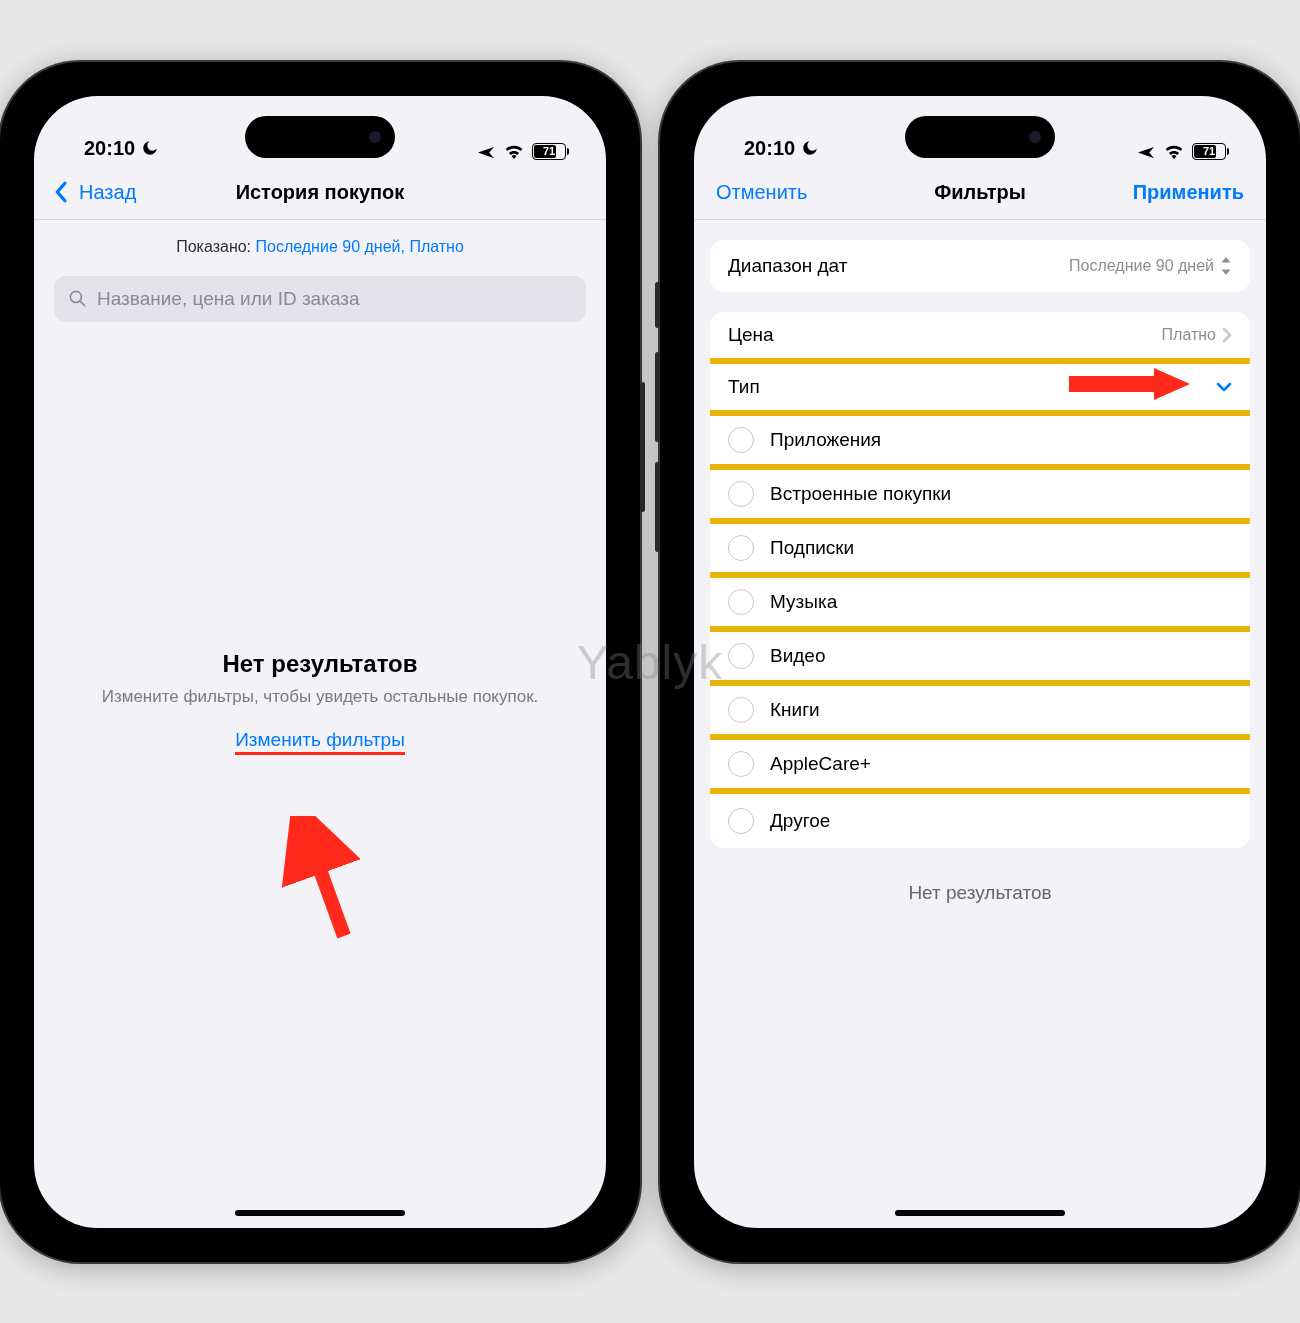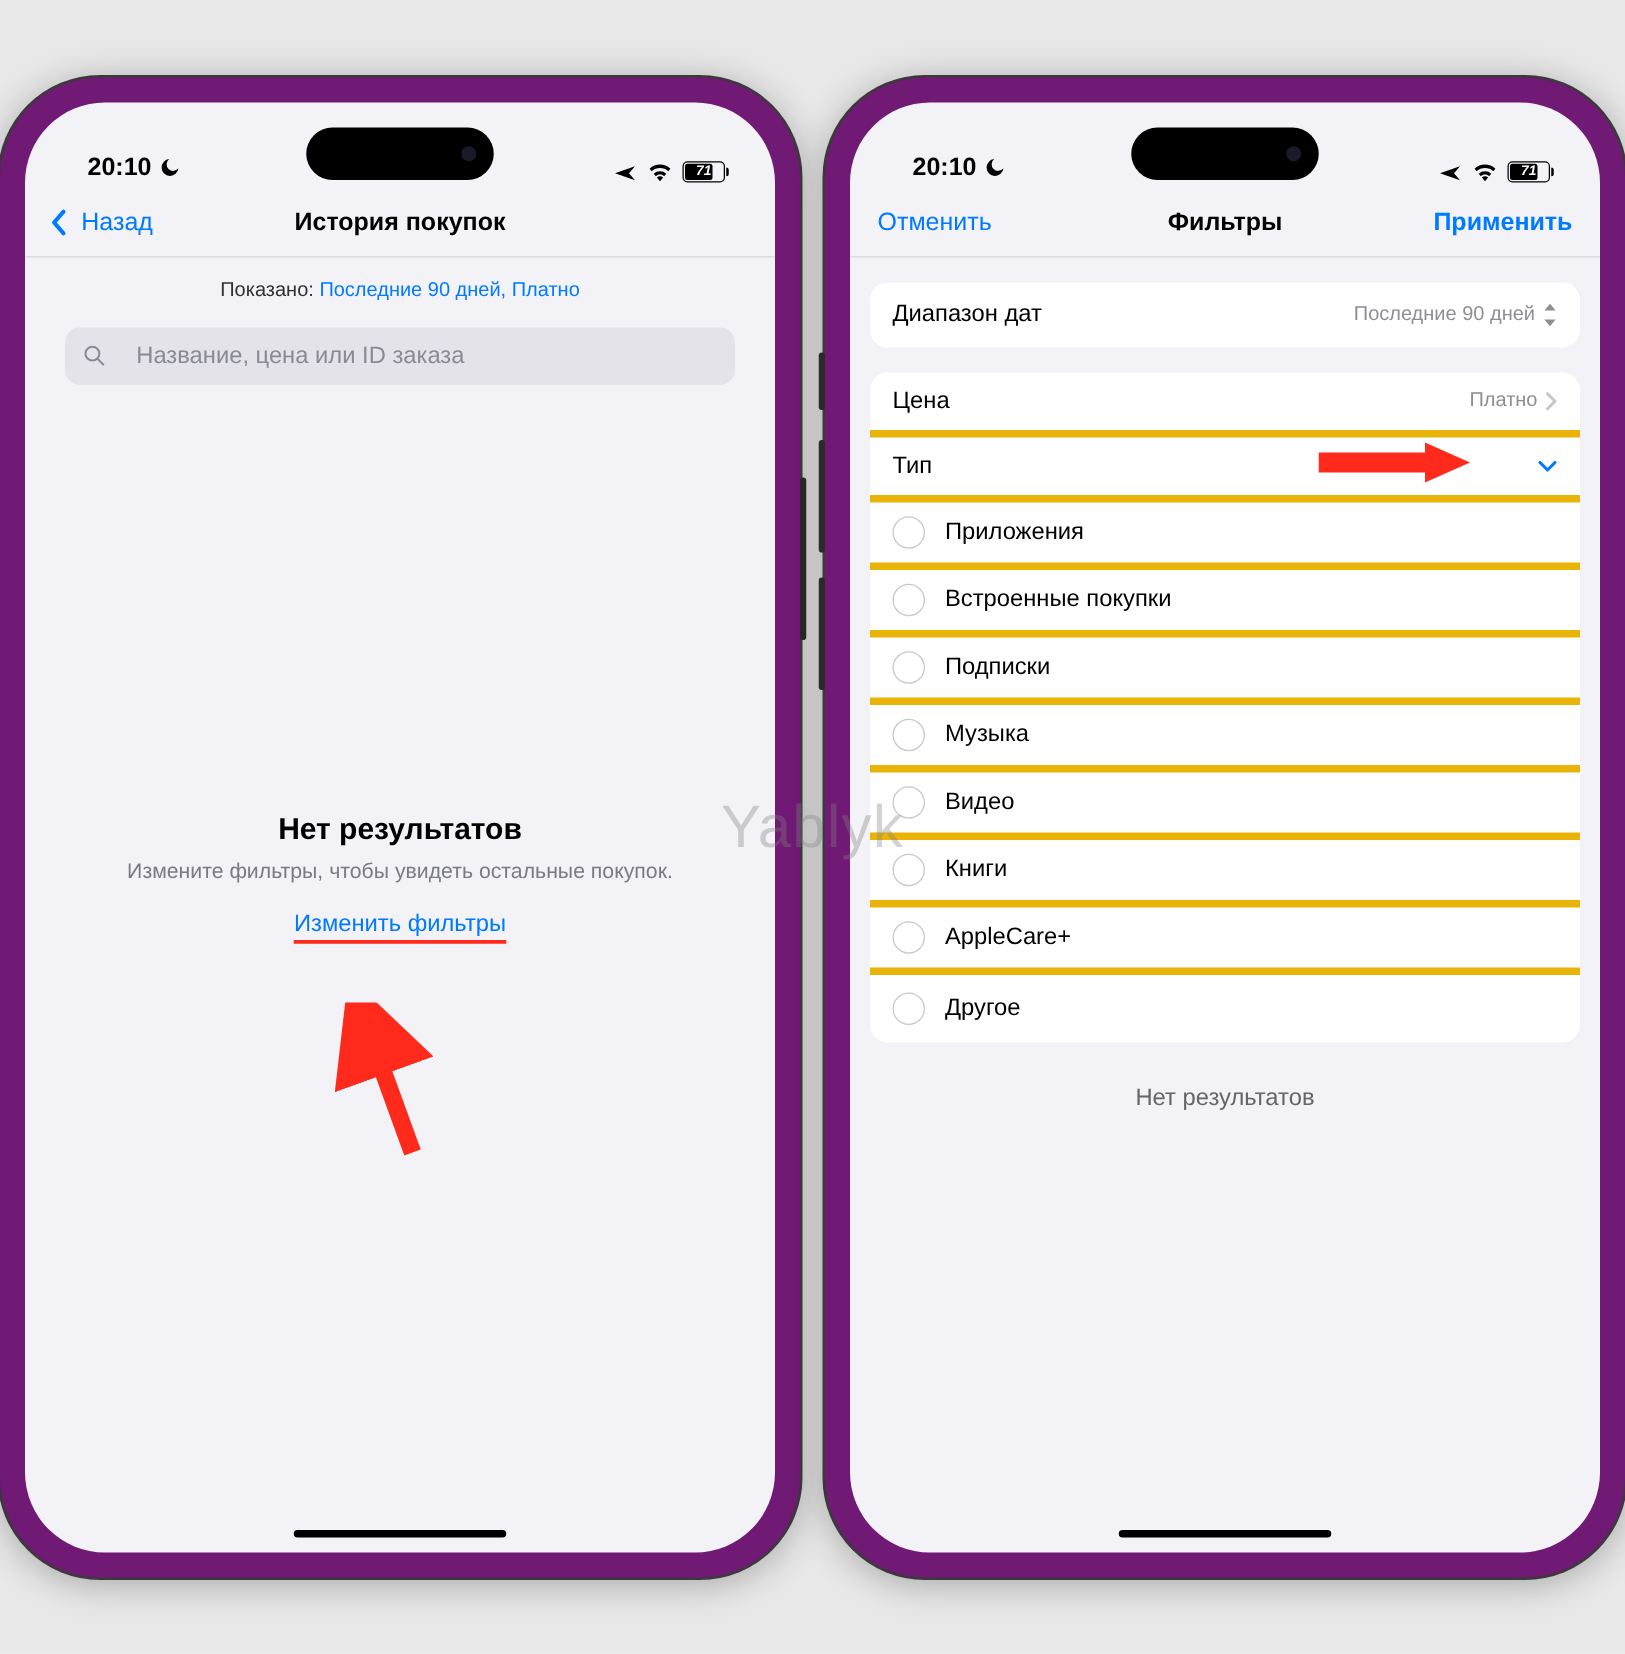--- a/index.html
+++ b/index.html
@@ -21,23 +21,23 @@
     font-size: 48px;
     color: rgba(130,130,130,0.35);
     pointer-events: none;
     z-index: 5;
     letter-spacing: 1px;
   }
   
   .phone {
     width: 672px;
     height: 1200px;
-    background: #701a75;
+    background: #000000;
     border-radius: 80px;
-    padding: 20px;
+    padding: 34px;
     position: relative;
     box-shadow: 0 0 0 2px #3a3a3a, 0 4px 30px rgba(0,0,0,.3);
   }
   .screen {
     width: 100%;
     height: 100%;
     background: #f2f2f7;
     border-radius: 64px;
     overflow: hidden;
     position: relative;
@@ -80,39 +80,39 @@
   }
   .status-left { display:flex; align-items:center; gap:6px; margin-left:14px;}
   .status-right { display:flex; align-items:center; gap:8px; margin-right:4px;}
   .moon-icon{width:18px;height:18px;}
   .battery{
     position:relative;width:34px;height:17px;border:1.5px solid #000;border-radius:4px;
     display:flex;align-items:center;justify-content:center;font-size:11px;font-weight:600;
   }
   .battery::after{content:"";position:absolute;right:-4px;top:4px;width:2.5px;height:7px;background:#000;border-radius:0 2px 2px 0;}
   .batt-fill{position:absolute;left:1px;top:1px;bottom:1px;width:70%;background:#000;border-radius:2px;}
-  .batt-txt{position:relative;color:#fff;z-index:2;mix-blend-mode:difference;font-style:italic;}
+  .batt-txt{position:relative;color:#fff;z-index:2;mix-blend-mode:difference;}
   
   .navhead{
     height:54px;display:flex;align-items:center;justify-content:center;position:relative;
     border-bottom:1px solid #d6d6db;background:#f2f2f7;
   }
   .nav-left{position:absolute;left:20px;display:flex;align-items:center;gap:12px;color:#007aff;font-size:20px;}
   .nav-right{position:absolute;right:22px;color:#007aff;font-size:20px;font-weight:600;}
   .nav-title{font-size:20px;font-weight:600;}
   .chev{width:13px;height:22px;}
   
   .content{padding:0;}
   .sublabel{
     text-align:center;font-size:16px;color:#303030;padding:18px 0 14px;
   }
   .sublabel a{color:#007aff;text-decoration:none;}
   .searchbar{
-    margin:6px 32px 0;background:#e3e3e9;border-radius:12px;
-    display:flex;align-items:center;padding:12px 14px;color:#8a8a92;font-size:19px;gap:24px;
+    margin:6px 20px 0;background:#e3e3e9;border-radius:12px;
+    display:flex;align-items:center;padding:12px 14px;color:#8a8a92;font-size:19px;gap:10px;
   }
   .searchbar svg{width:19px;height:19px;flex-shrink:0;}
   .searchbar input{border:none;background:transparent;outline:none;font-size:19px;color:#000;width:100%;}
   .searchbar input::placeholder{color:#8a8a92;}
   
   .empty{
     position:absolute;left:0;right:0;top:49%;text-align:center;padding:0 30px;
   }
   .empty h2{font-size:24px;font-weight:700;margin-bottom:8px;}
   .empty p{font-size:17px;color:#7a7a82;line-height:1.35;margin-bottom:20px;}

